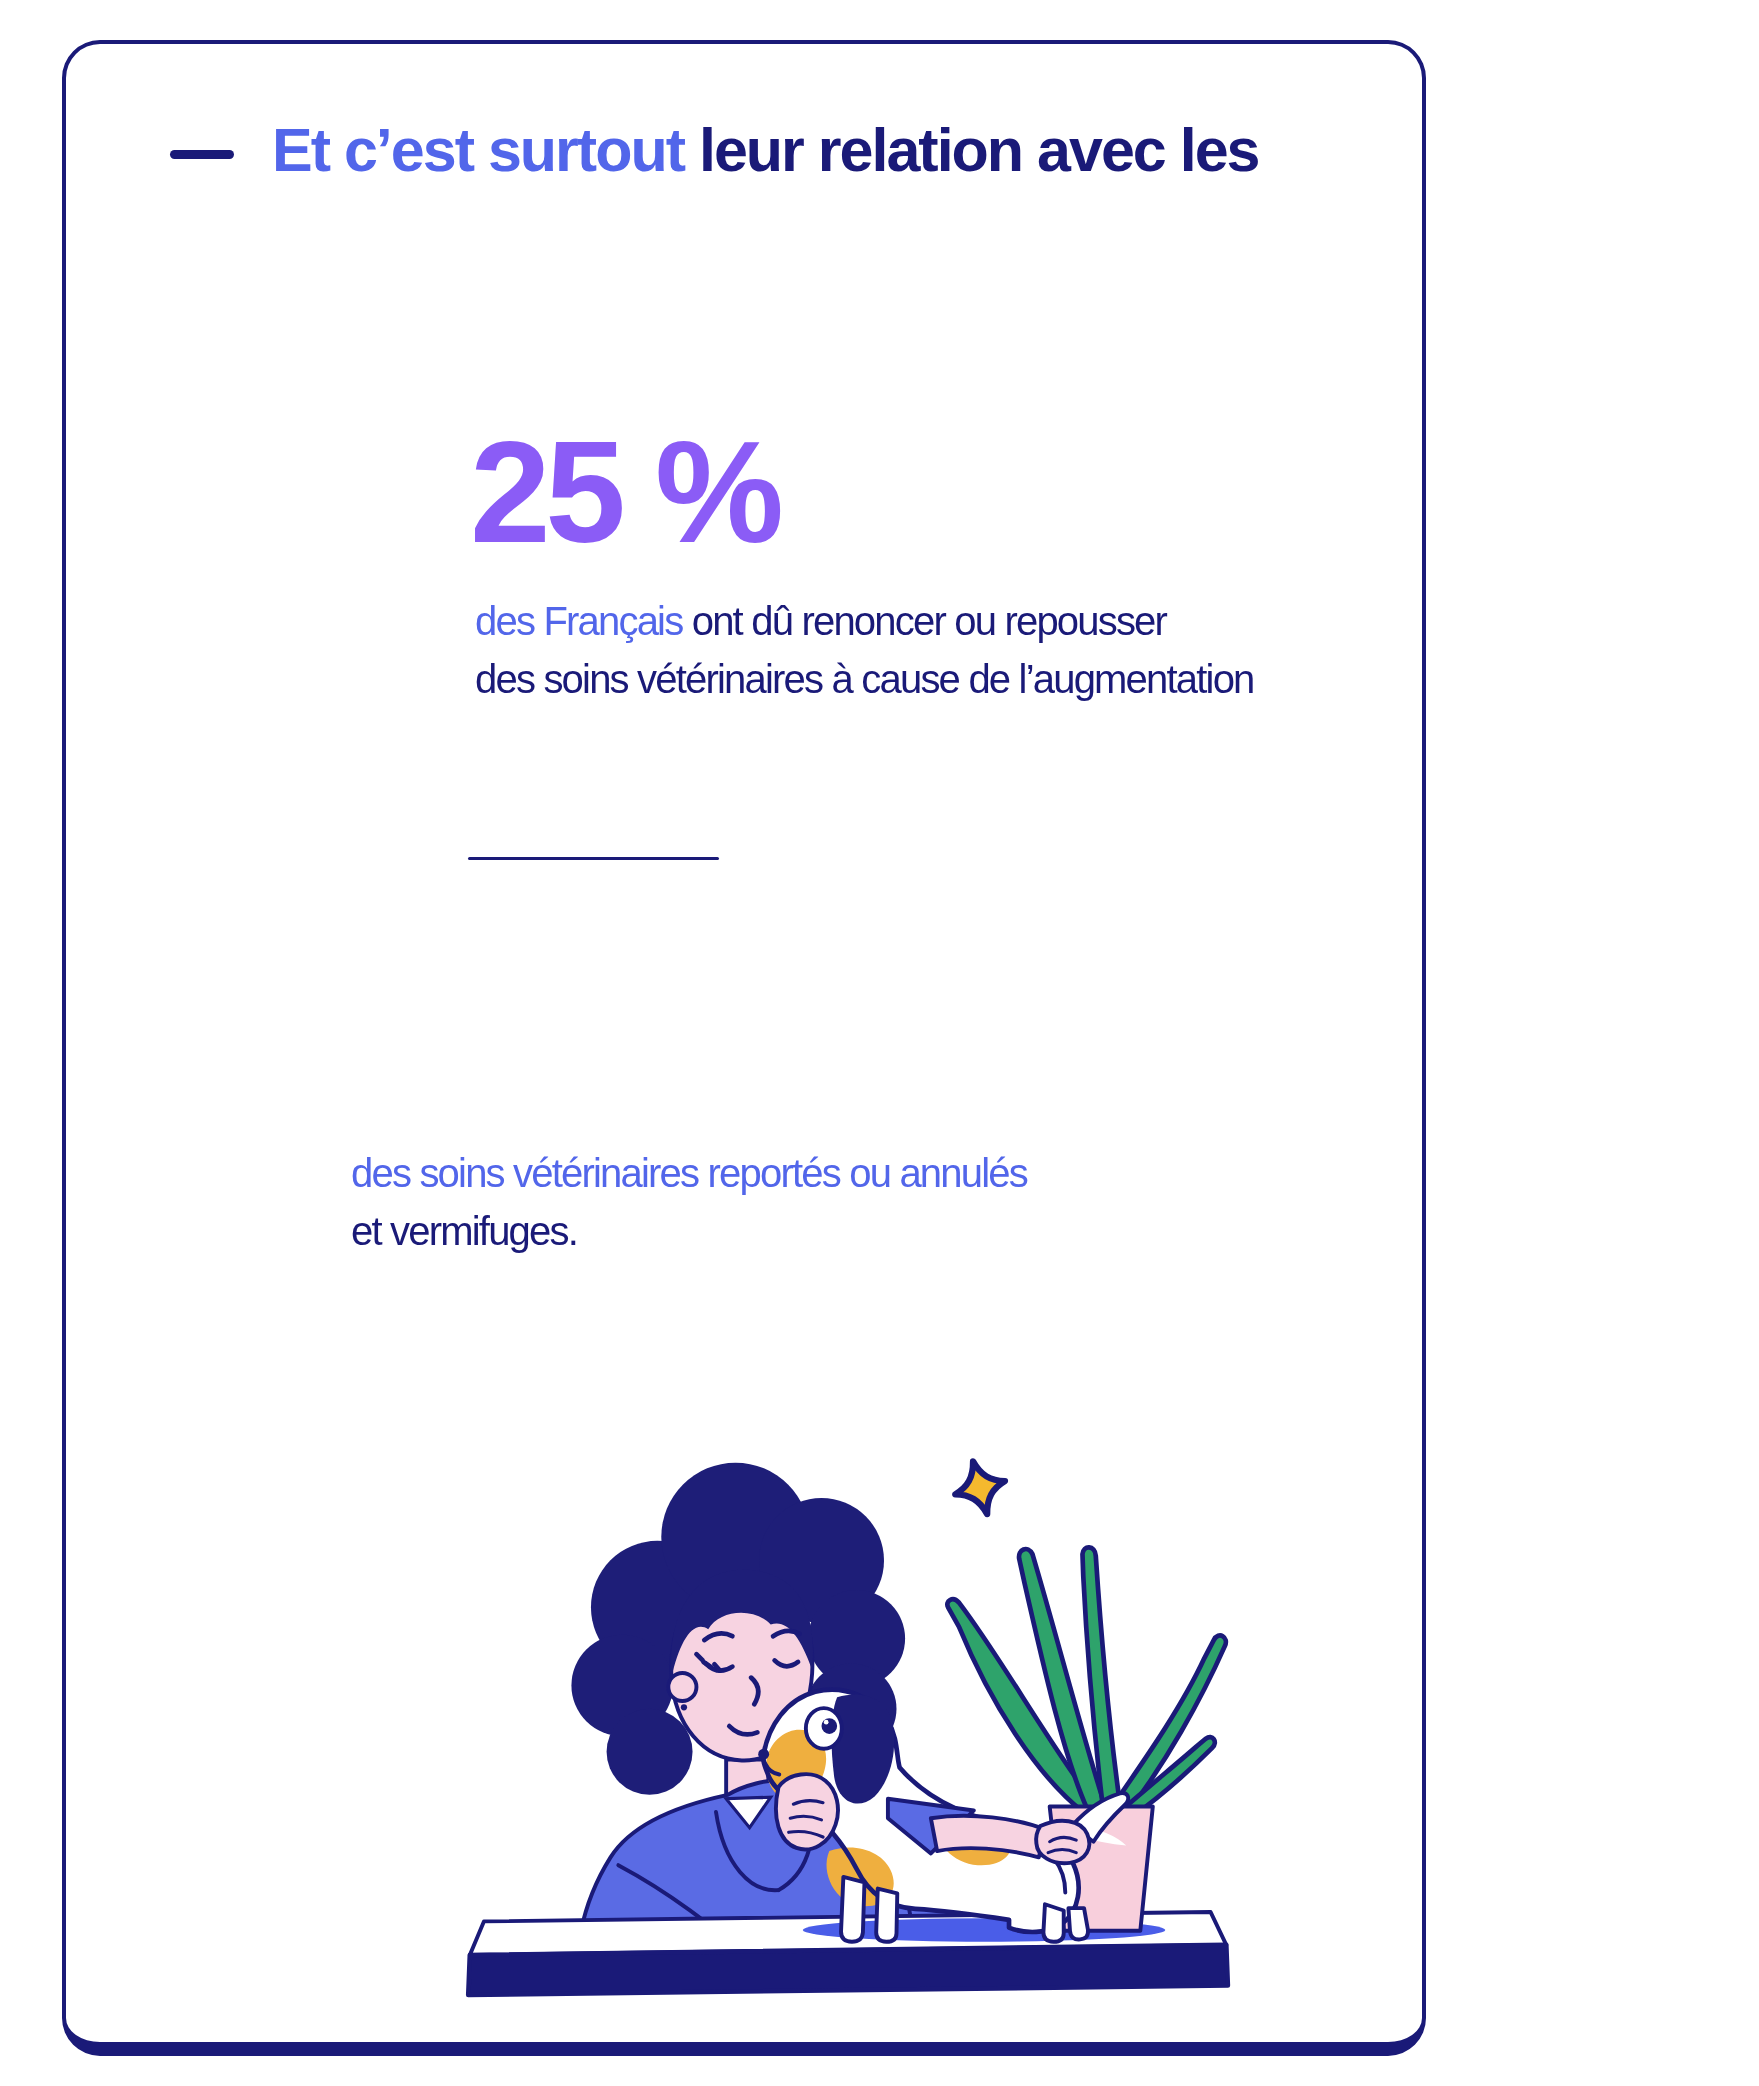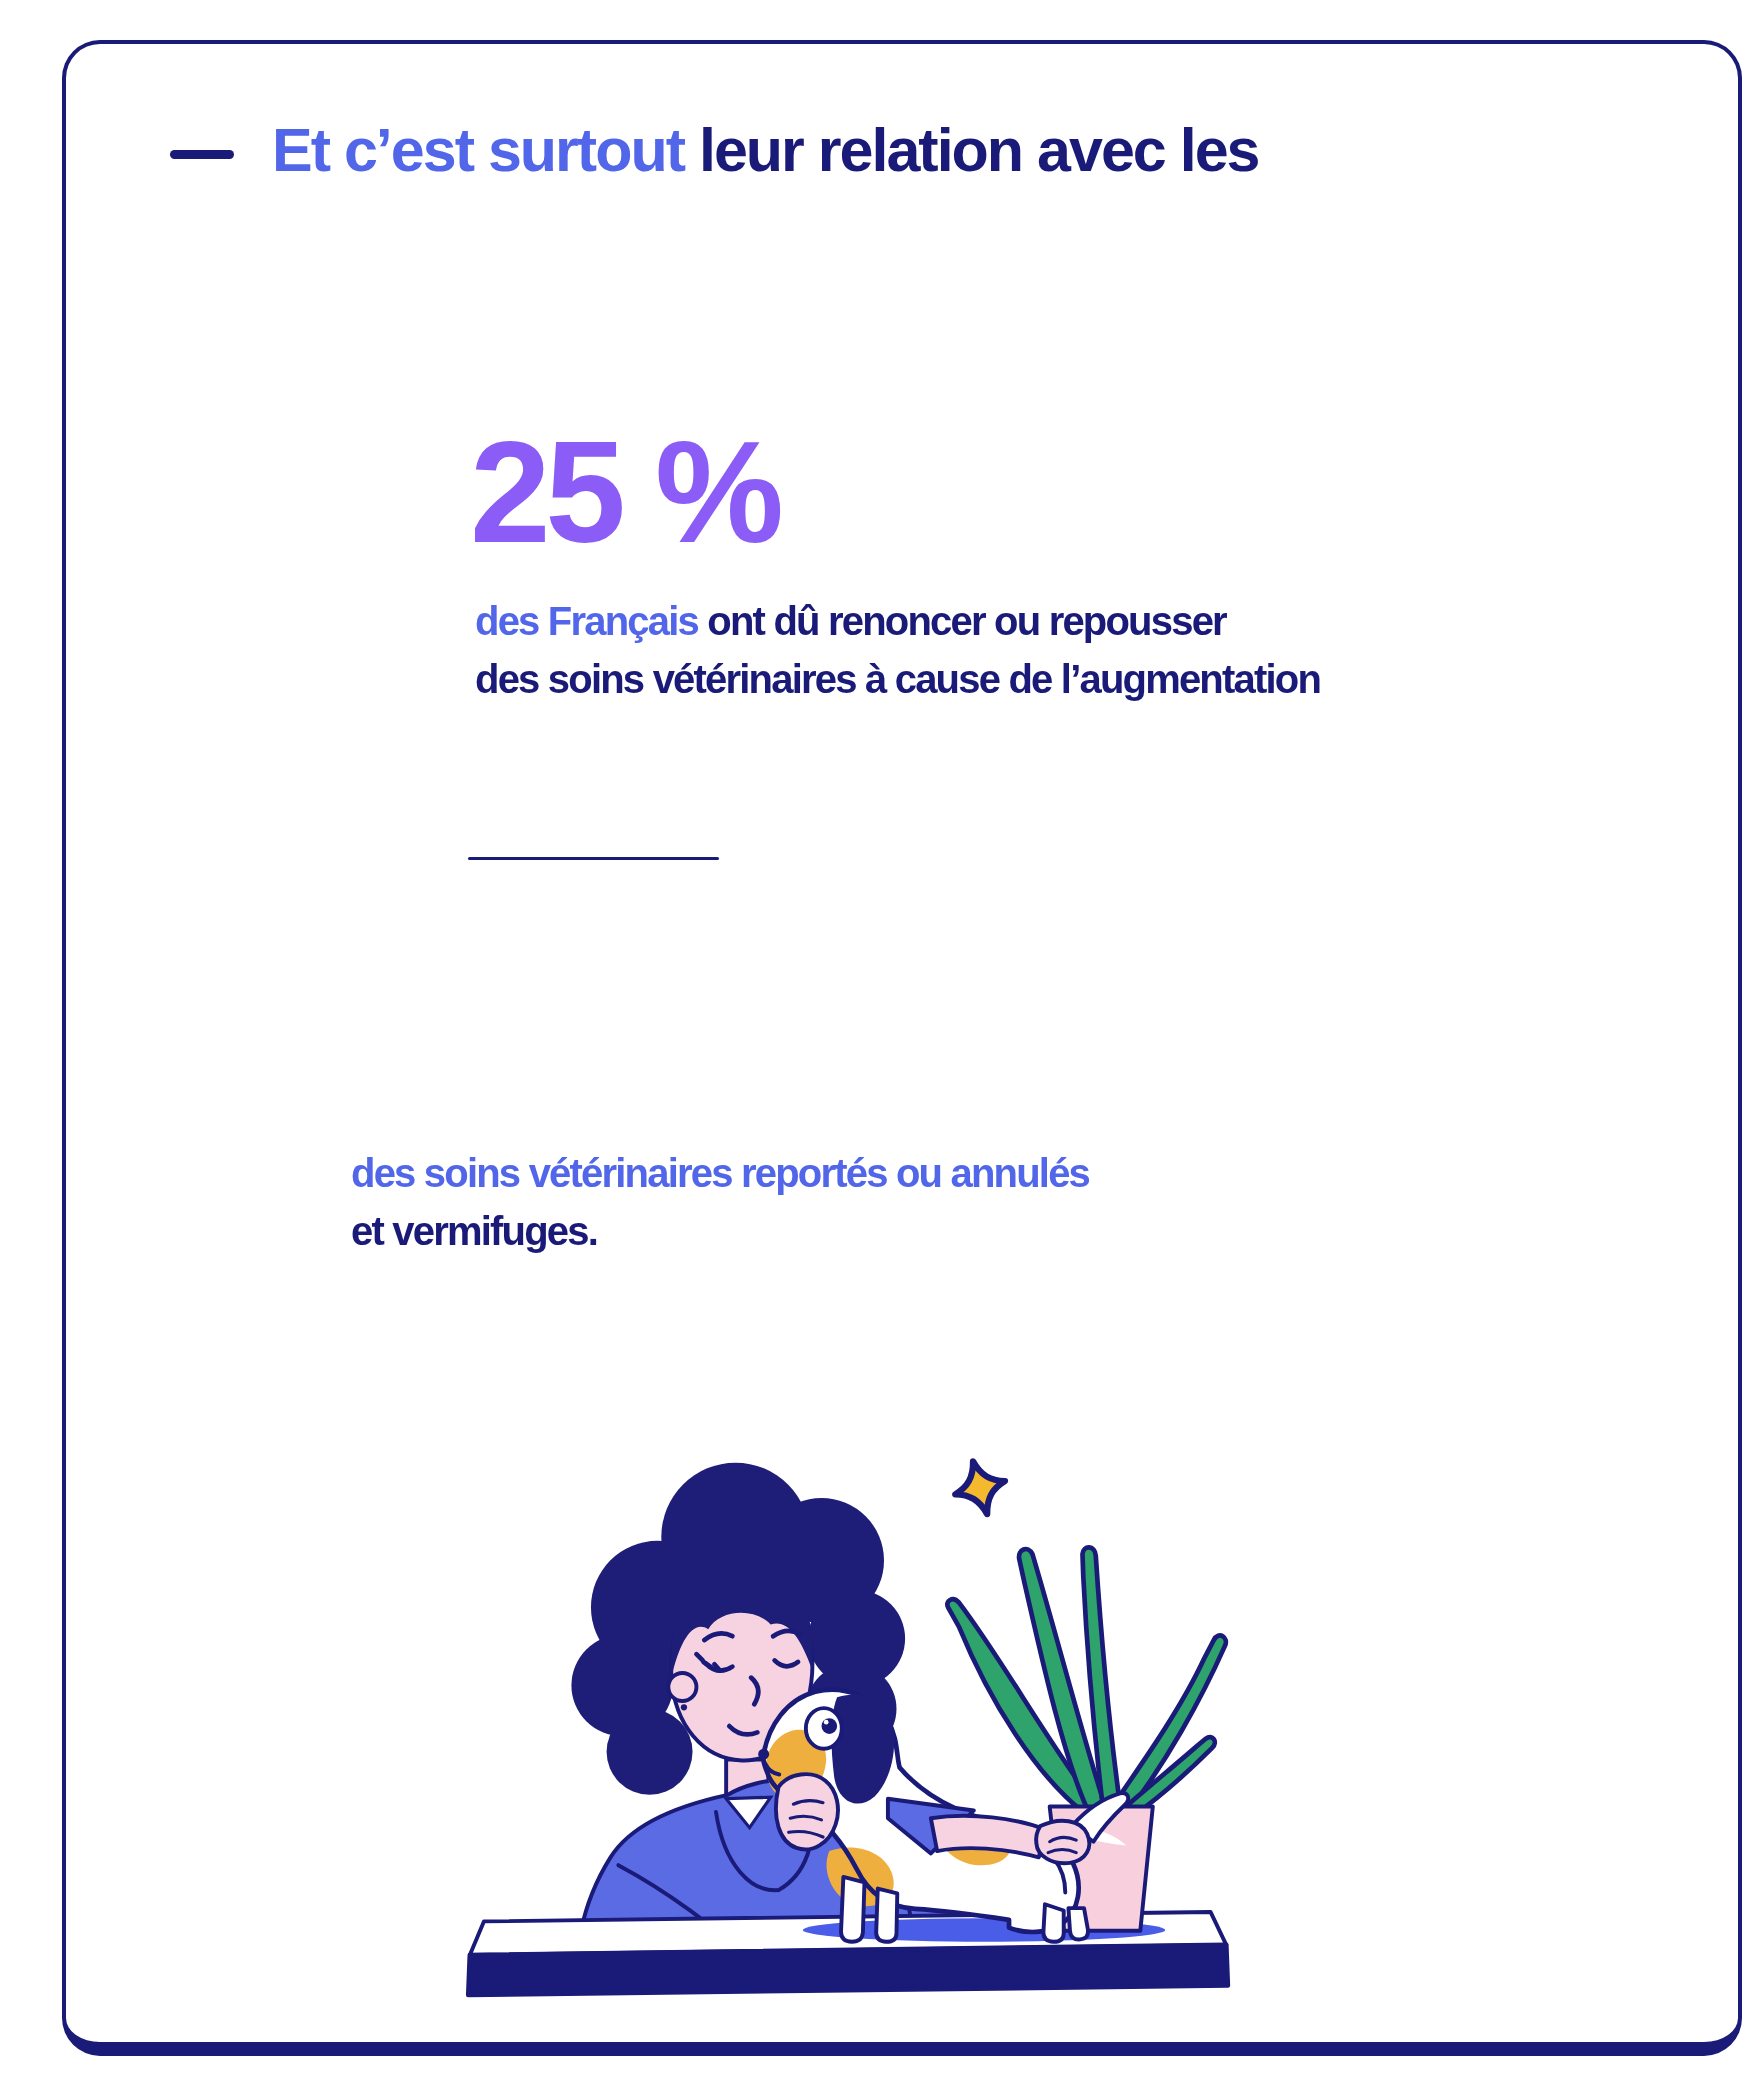--- a/index.html
+++ b/index.html
@@ -1,21 +1,21 @@
 <!DOCTYPE html>
 <html style="font-size:12.5px"><head>
 <meta charset="utf-8">
 <style>
   html,body{margin:0;padding:0;}
   body{
     width:1759px;height:2087px;position:relative;background:#ffffff;
     font-family:"Liberation Sans", sans-serif;overflow:hidden;
   }
   .card{
-    position:absolute;left:62px;top:40px;width:1680px;height:2016px;
+    position:absolute;left:62px;top:40px;width:1364px;height:2016px;
     box-sizing:border-box;background:#ffffff;
     border:4.7px solid #1A1A78;border-bottom-width:14px;border-radius:38px;
   }
   .dash{
     position:absolute;left:104px;top:106px;width:64px;height:8.6px;
     background:#1A1A78;border-radius:4.7px;
   }
   .heading{
     position:absolute;left:206px;top:64px;width:1220px;
     font-size:61px;line-height:1.39;letter-spacing:-2px;
@@ -24,21 +24,21 @@
   .heading .line{white-space:nowrap;}
   .blue{color:#5266EA;}
   .stat-value{
     position:absolute;font-size:145px;line-height:1;letter-spacing:-5.5px;
     font-weight:bold;color:#8b5cf6;white-space:nowrap;
   }
   .stat1-value{left:404px;top:376px;}
   .stat2-value{left:282px;top:929px;}
   .stat-desc{
     position:absolute;font-size:40px;line-height:1.455;letter-spacing:-1.8px;
-    font-weight:bold;color:#1A1A78;
+    font-weight:normal;color:#1A1A78;
   }
   .stat-desc .line{white-space:nowrap;}
   .stat1-desc{left:409px;top:548px;}
   .stat2-desc{left:285px;top:1100px;}
   .divider{
     position:absolute;left:402px;top:813px;width:251px;height:3.1px;
     background:#1A1A78;border-radius:1.6px;
   }
   .illustration{
     position:absolute;left:396px;top:1407px;width:844px;height:547px;

